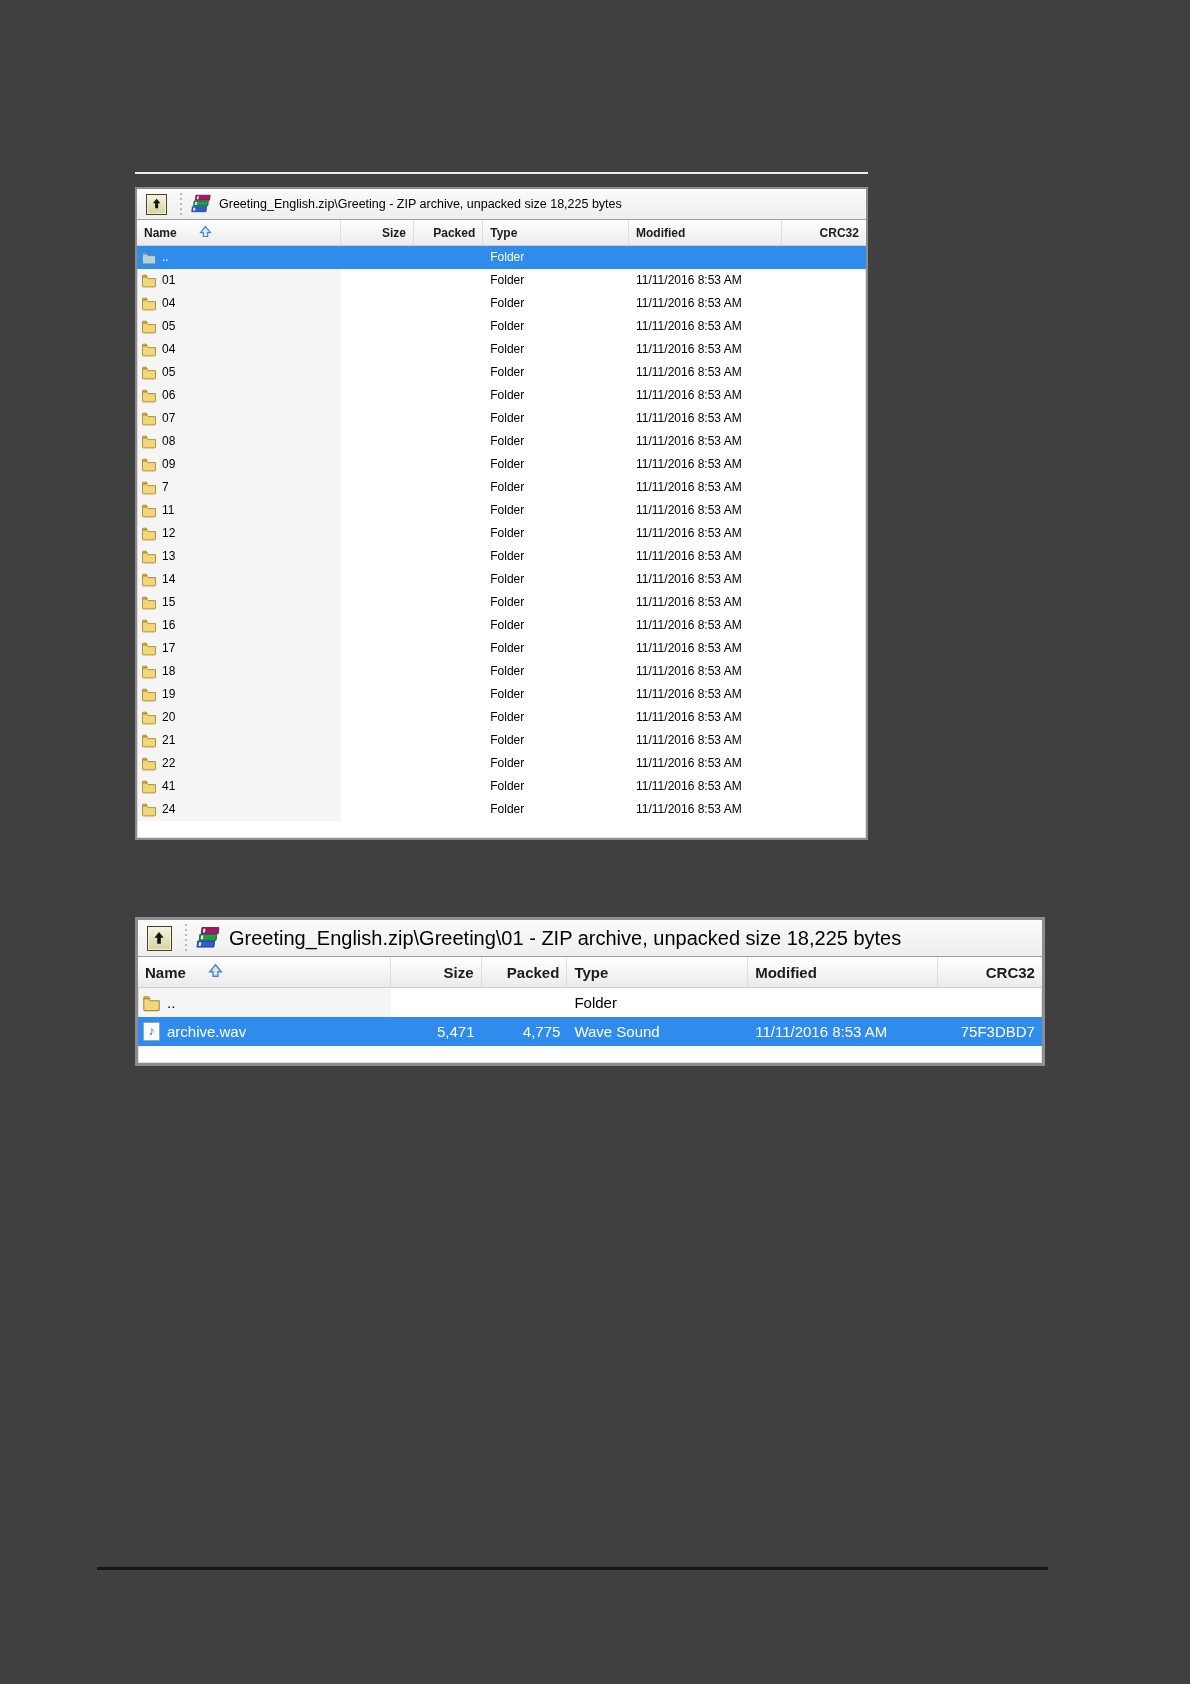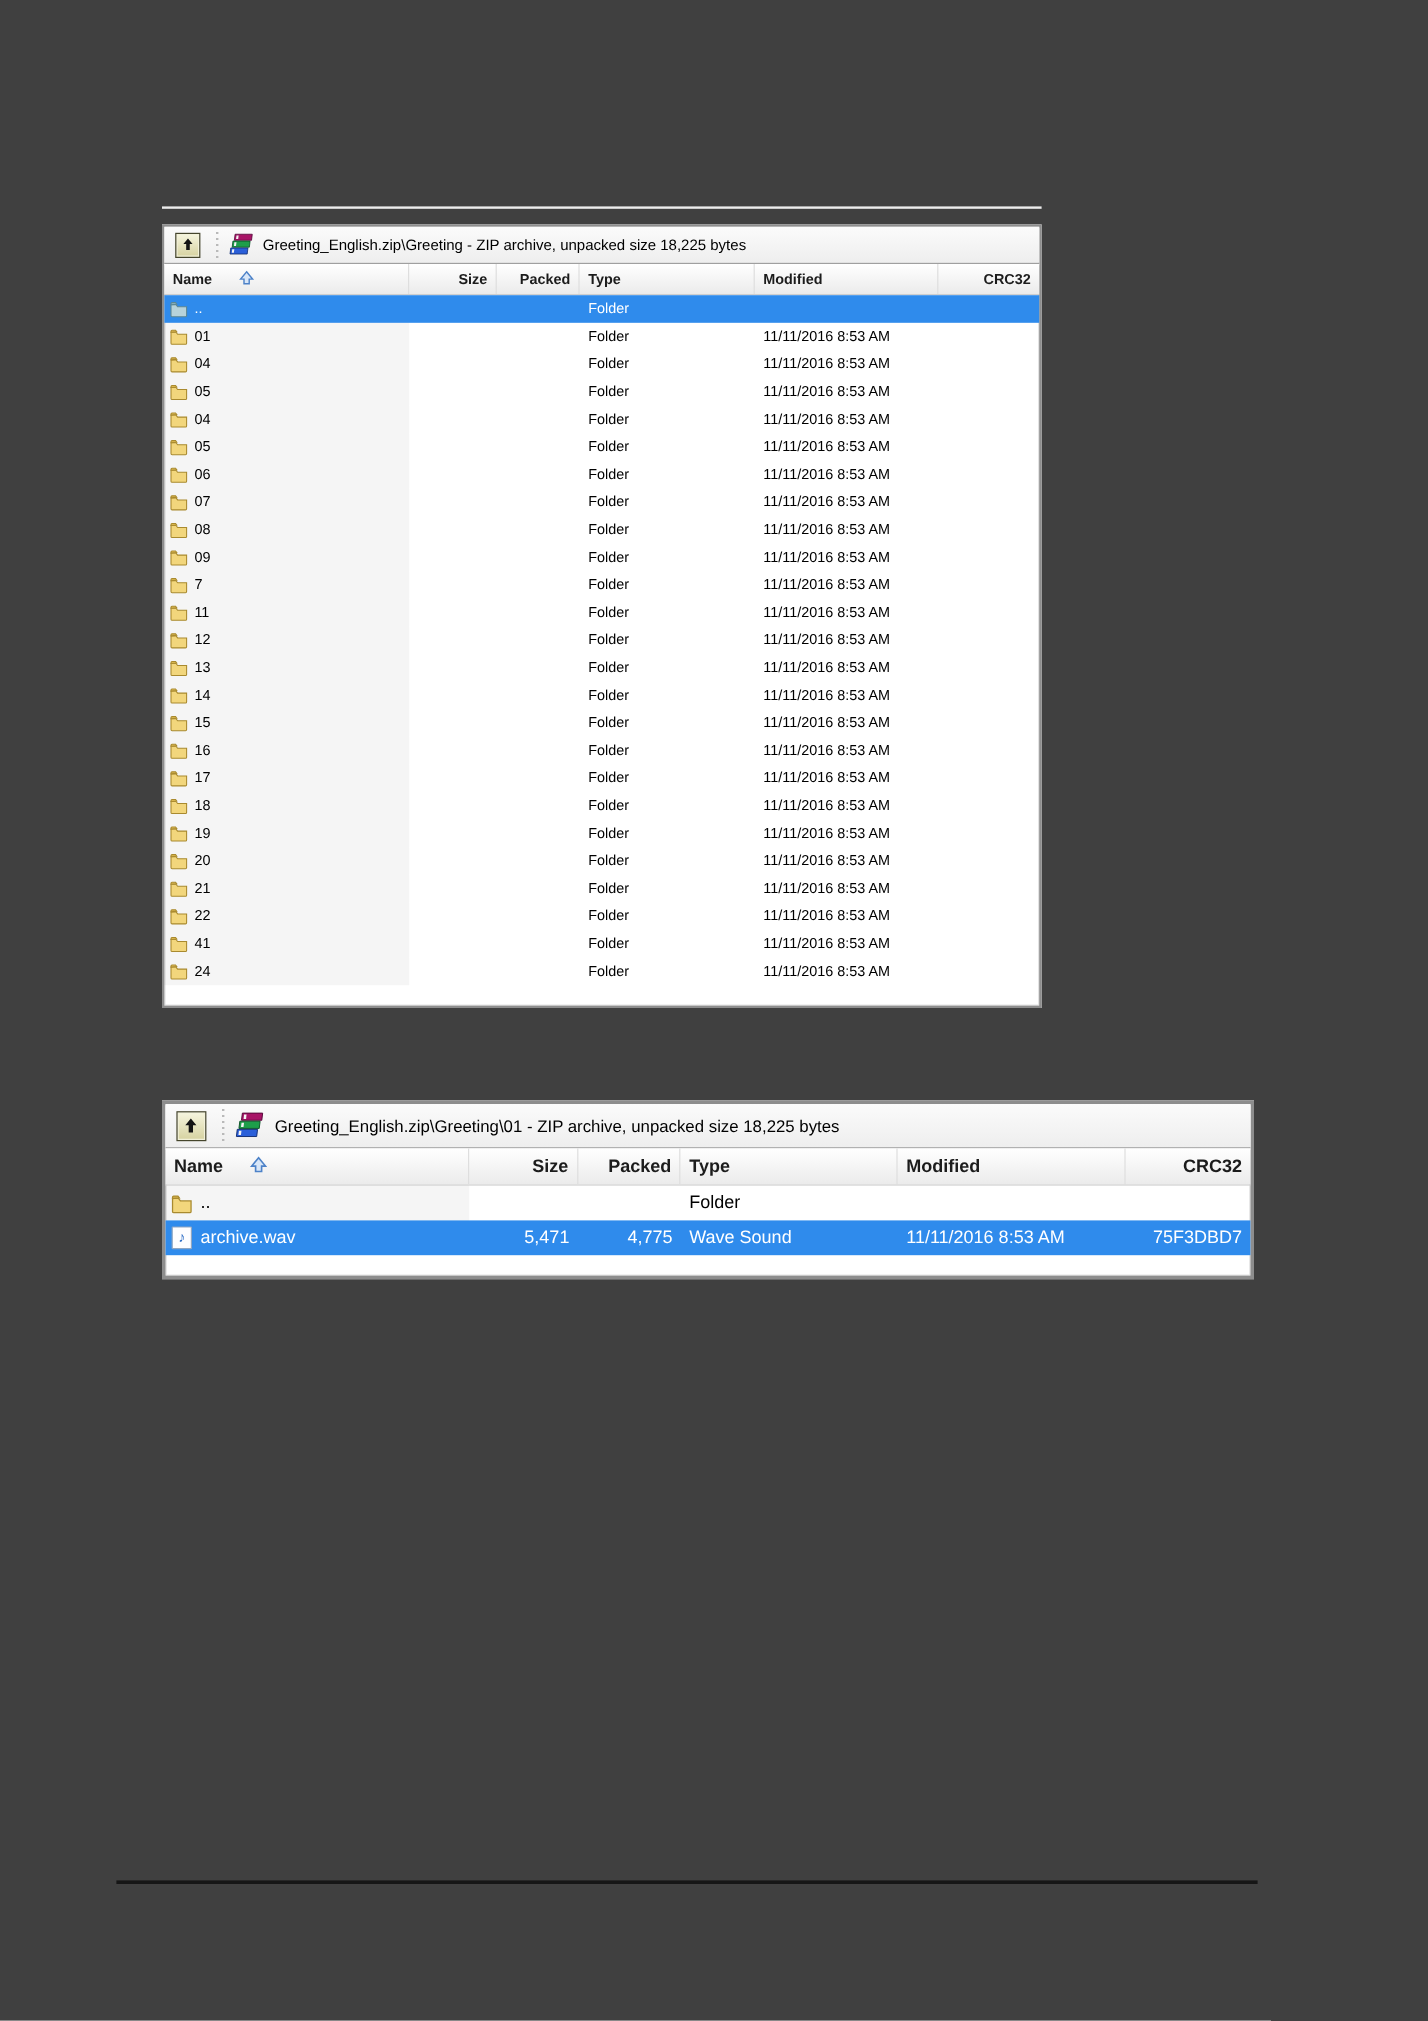--- a/index.html
+++ b/index.html
@@ -27,21 +27,21 @@
   .up-btn svg{width:70%;height:70%;}
   .grip{align-self:stretch;margin:4px 8px 4px 12px;width:3px;
         background-image:repeating-linear-gradient(#b9b9b9 0 2px,transparent 2px 5px);
         background-size:2px 100%;background-repeat:no-repeat;background-position:center;}
   .rar-icon{flex:0 0 auto;display:block;}
   .w1 .rar-icon{width:22px;height:20px;margin-right:7px;}
   .w2 .rar-icon{width:26px;height:24px;margin-right:8px;}
   .rar-icon svg{width:100%;height:100%;display:block;}
   .addr{white-space:nowrap;color:#000;}
   .w1 .addr{font-size:12.5px;}
-  .w2 .addr{font-size:14px;}
+  .w2 .addr{font-size:20px;}
 
   
   .cols{display:grid;grid-template-columns:28% 10% 9.5% 20% 21% 11.5%;font-weight:bold;}
   .header{background:linear-gradient(#ffffff,#ebebeb);border-bottom:1px solid #cfcfcf;
           color:#1c1c1c;}
   .w1 .header{height:25px;font-size:12px;}
   .w2 .header{height:30px;font-size:15px;}
   .hcell{display:flex;align-items:center;padding:0 7px;border-right:1px solid #dedede;
          overflow:hidden;white-space:nowrap;cursor:default;}
   .hcell.num{justify-content:flex-end;}

